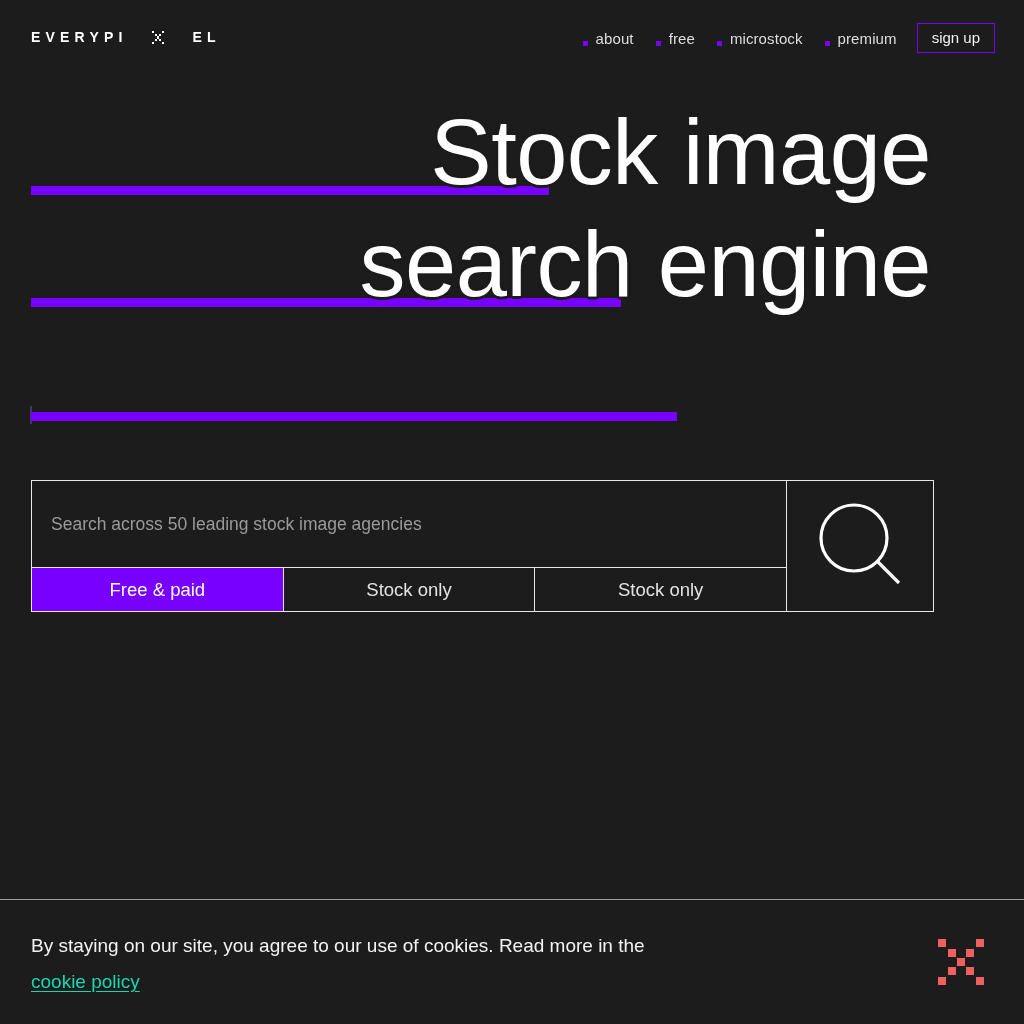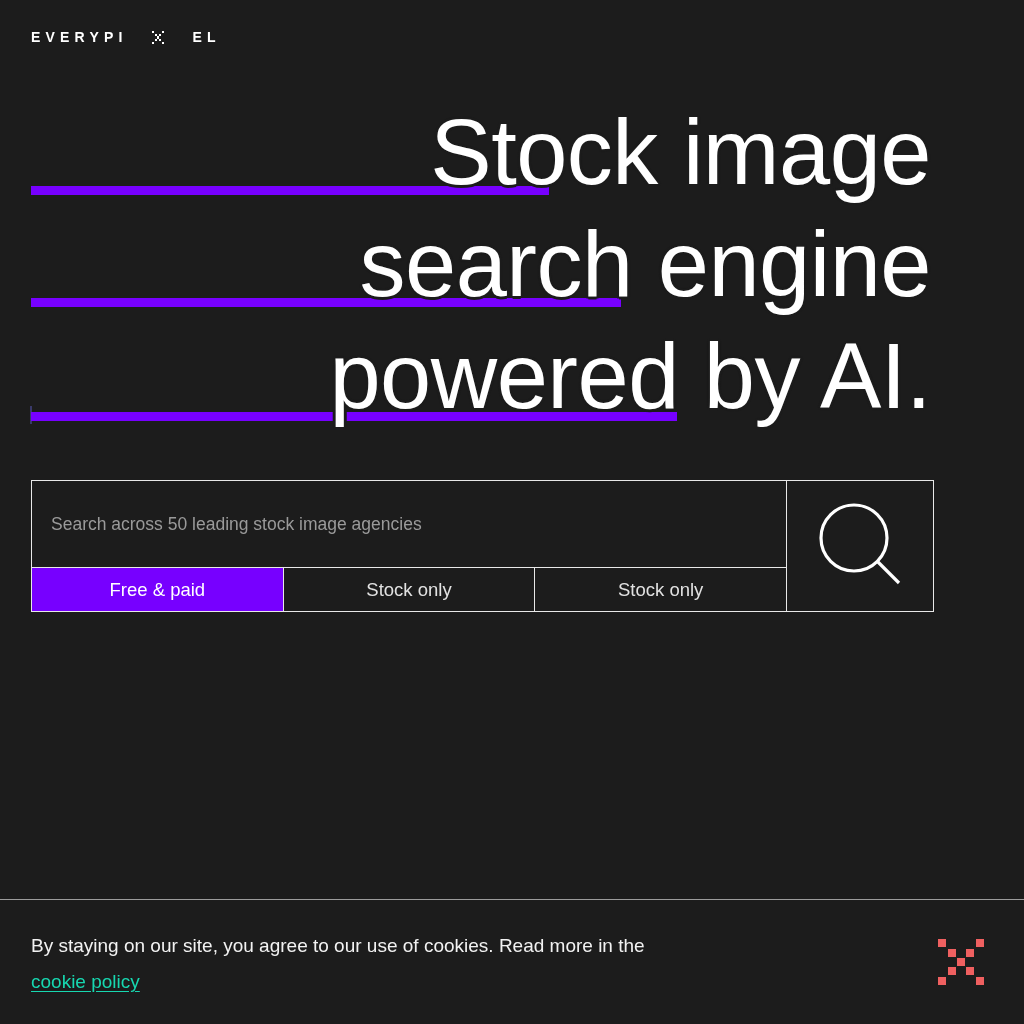--- a/index.html
+++ b/index.html
@@ -272,36 +272,54 @@
       <i style="left:7px;  top:3px;"></i>
       <i style="left:5px;  top:5.5px;"></i>
       <i style="left:3px;  top:8px;"></i>
       <i style="left:7px;  top:8px;"></i>
       <i style="left:0px;  top:11px;"></i>
       <i style="left:10px; top:11px;"></i>
     </span>
     <span class="logo-part">EL</span>
   </div>
 
+  <nav class="nav">
+    <div class="nav-item">
+      <span class="nav-bullet"></span>
+      <span>about</span>
+    </div>
+    <div class="nav-item">
+      <span class="nav-bullet"></span>
+      <span>free</span>
+    </div>
+    <div class="nav-item">
+      <span class="nav-bullet"></span>
+      <span>microstock</span>
+    </div>
+    <div class="nav-item">
+      <span class="nav-bullet"></span>
+      <span>premium</span>
+    </div>
+    <div class="signup">sign up</div>
+  </nav>
 
 </div>
 
 <h1 class="headline" style="margin:0;font-weight:400;">
   <div class="hl-line hl-line-1">
     <span class="hl-bar"></span>
     <span class="hl-text">Stock image</span>
   </div>
   <div class="hl-line hl-line-2">
     <span class="hl-bar"></span>
     <span class="hl-text">search engine</span>
   </div>
   <div class="hl-line hl-line-3">
     <span class="hl-caret"></span>
     <span class="hl-bar"></span>
-    <span class="hl-text">powered by AI.</span>
   </div>
 </h1>
 
 <div class="search-wrap">
 
   <div class="search-left">
 
     <div class="search-input-row">
       <input class="search-input" type="text" placeholder="Search across 50 leading stock image agencies" style="">
     </div>

